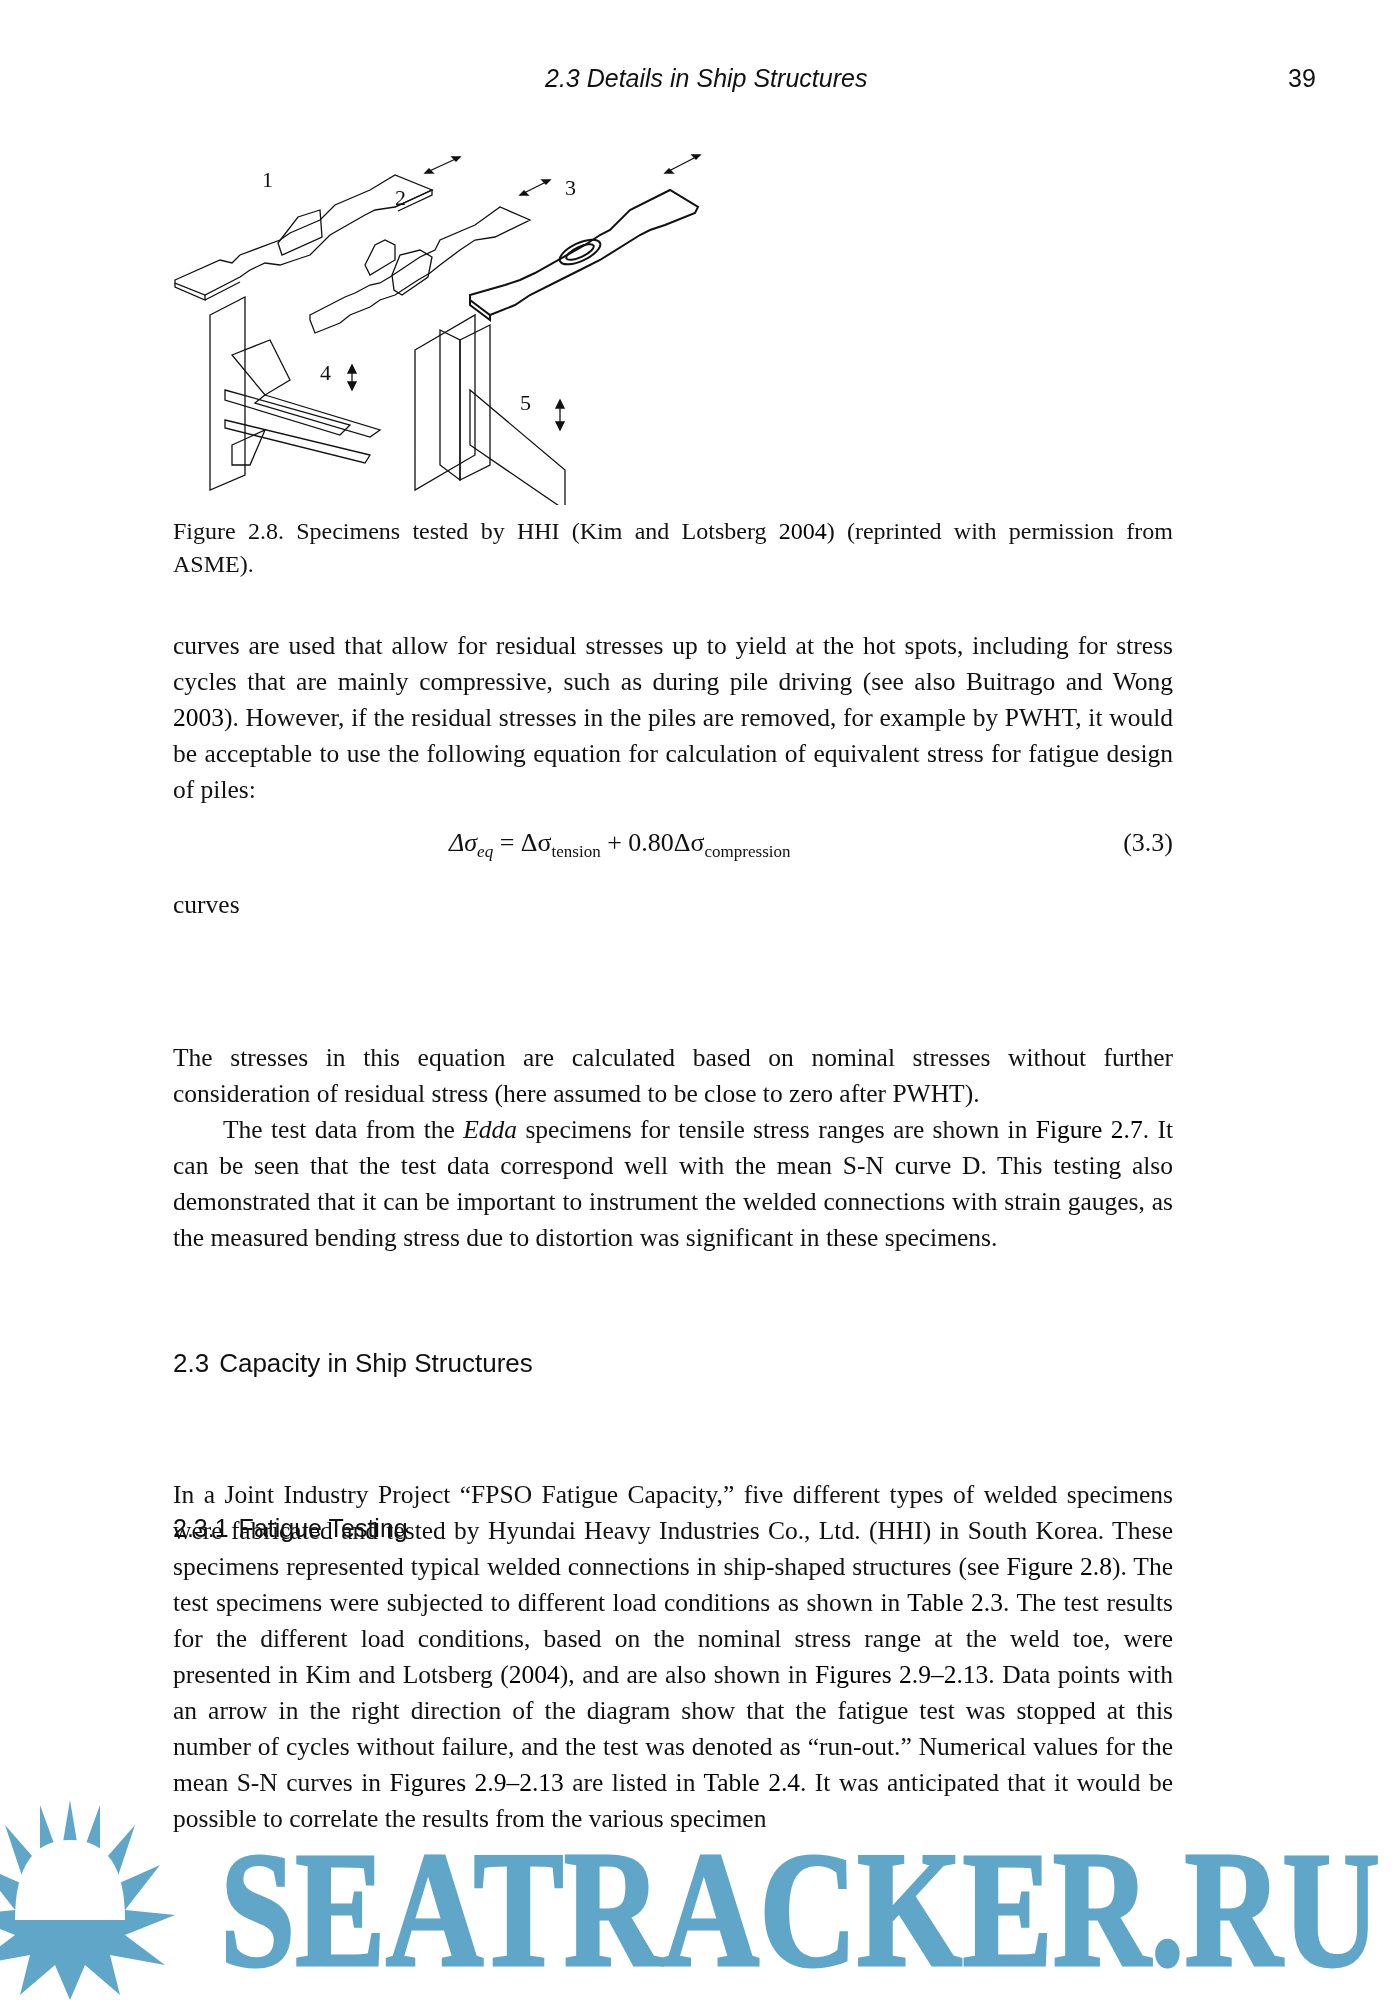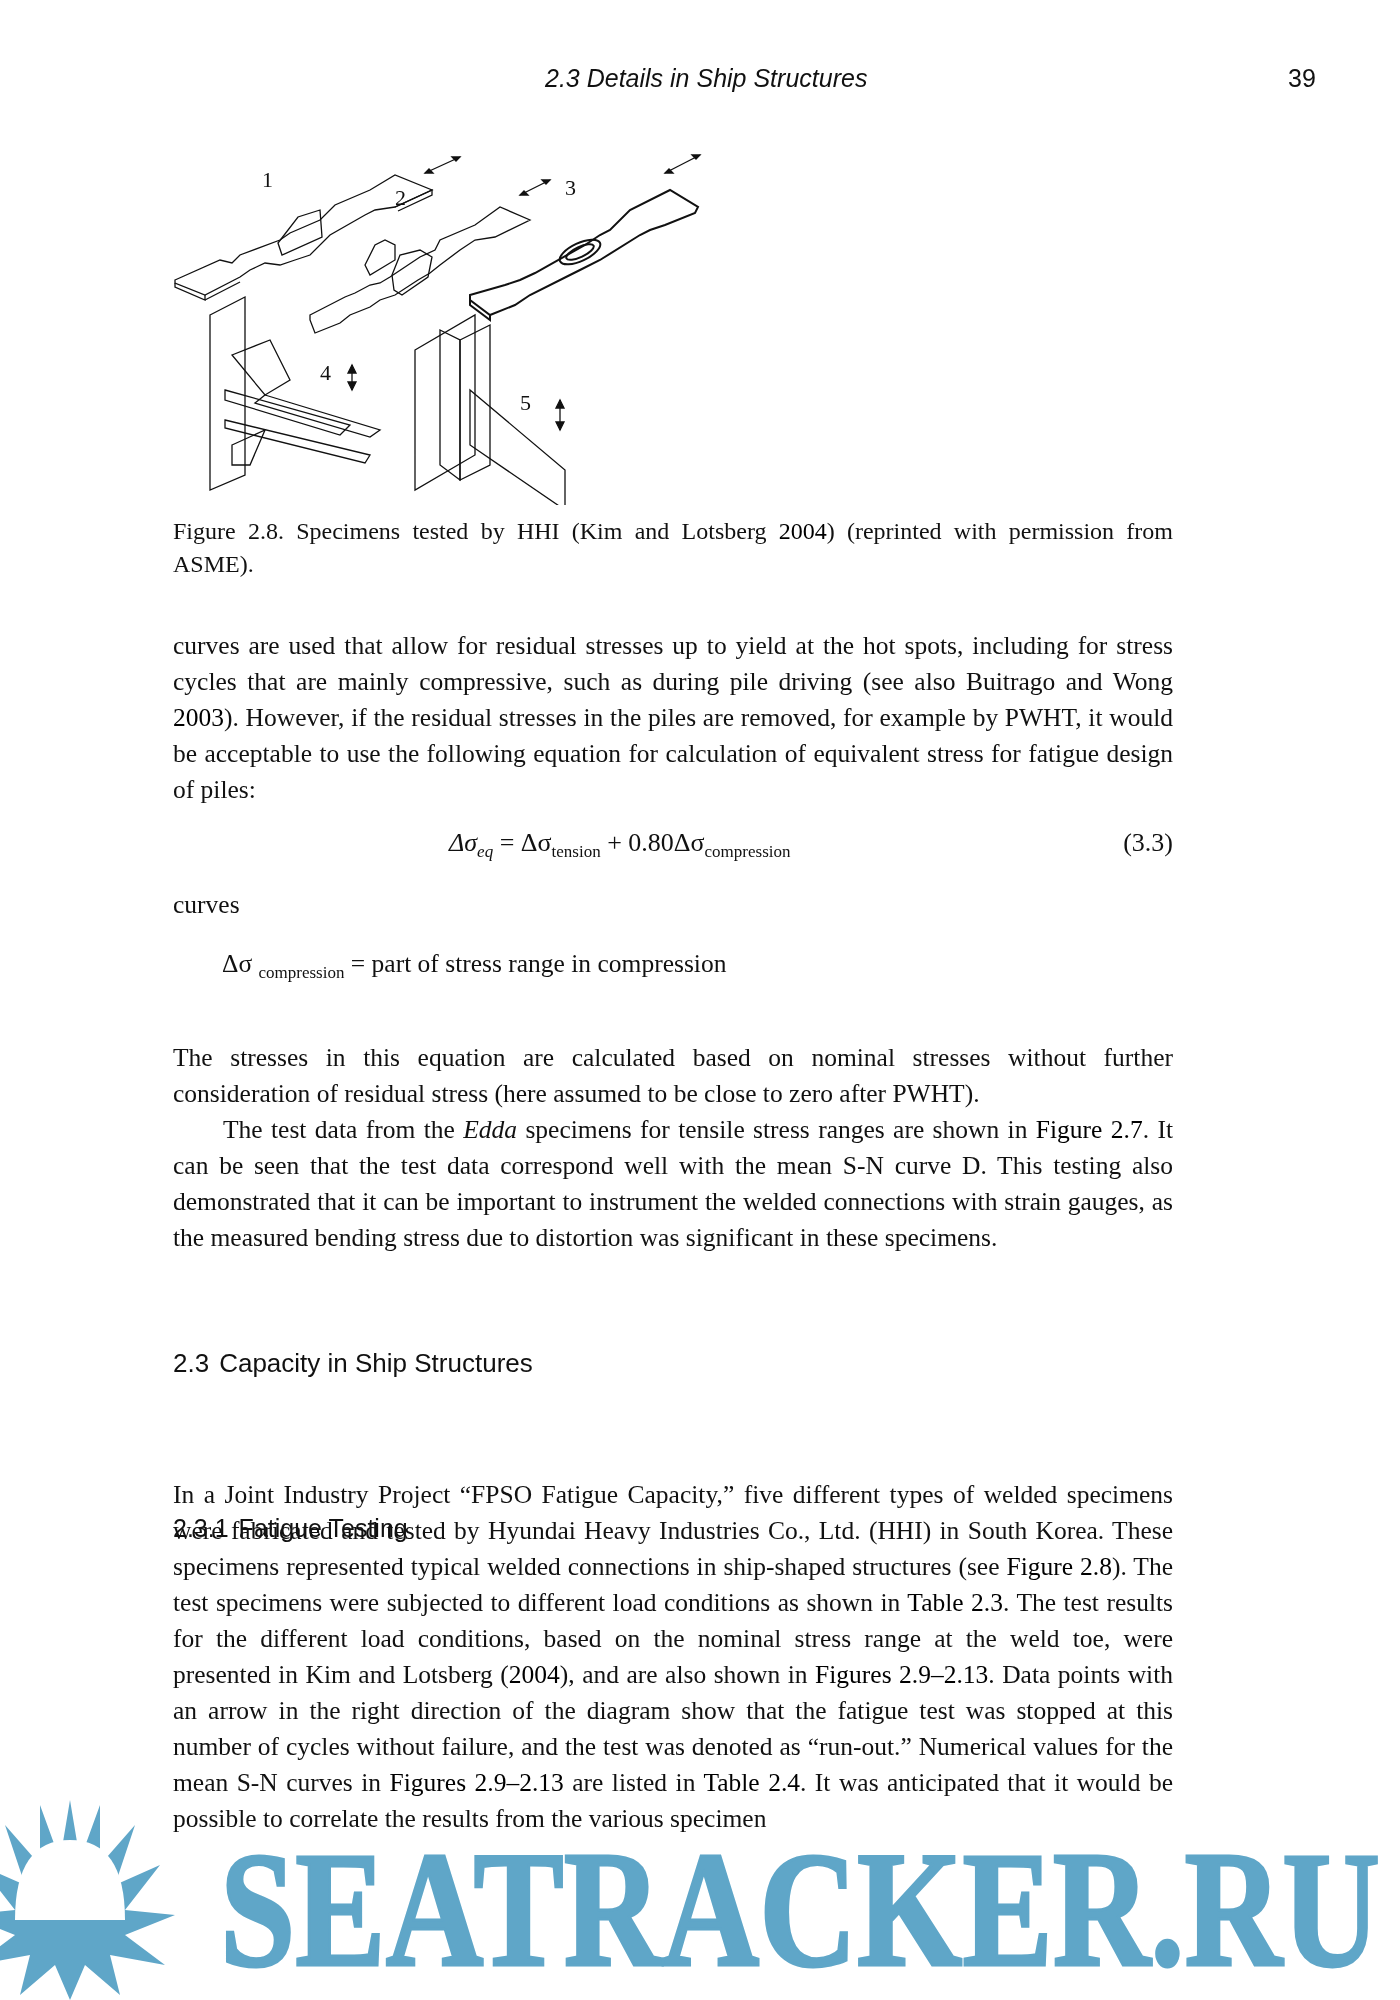--- a/index.html
+++ b/index.html
@@ -91,21 +91,20 @@
 
 <div class="para" style="top:628px"><span>curves are used that allow for residual stresses up to yield at the hot spots, including for stress cycles that are mainly compressive, such as during pile driving (see also Buitrago and Wong </span><span class="link">2003</span><span>). However, if the residual stresses in the piles are removed, for example by PWHT, it would be acceptable to use the following equation for calculation of equivalent stress for fatigue design of piles:</span></div>
 
 <div class="eq">
   <span class="body"><i>Δσ</i><sub><i>eq</i></sub><span> = Δσ</span><sub>tension</sub><span> + 0.80Δσ</span><sub>compression</sub></span>
   <span class="num">(3.3)</span>
 </div>
 
 <div class="where">curves</div>
 <div class="defs">
-  <div><span>Δσ </span><sub>compression</sub><span> = part of stress range in compression</span></div>
 </div>
 
 <div class="para" style="top:1040px">The stresses in this equation are calculated based on nominal stresses without further consideration of residual stress (here assumed to be close to zero after PWHT).</div>
 <div class="para" style="top:1112px"><span class="ind"></span><span>The test data from the </span><i>Edda</i><span> specimens for tensile stress ranges are shown in </span><span class="link">Figure 2.7</span><span>. It can be seen that the test data correspond well with the mean S-N curve D. This testing also demonstrated that it can be important to instrument the welded connections with strain gauges, as the measured bending stress due to distortion was significant in these specimens.</span></div>
 
 <div class="h2"><b>2.3</b><span>Capacity in Ship Structures</span></div>
 <div class="h3"><b>2.3.1</b><span>Fatigue Testing</span></div>
 
 <div class="para" style="top:1477px"><span>In a Joint Industry Project “FPSO Fatigue Capacity,” five different types of welded specimens were fabricated and tested by Hyundai Heavy Industries Co., Ltd. (HHI) in South Korea. These specimens represented typical welded connections in ship-shaped structures (see </span><span class="link">Figure 2.8</span><span>). The test specimens were subjected to different load conditions as shown in </span><span class="link">Table 2.3</span><span>. The test results for the different load conditions, based on the nominal stress range at the weld toe, were presented in Kim and Lotsberg (</span><span class="link">2004</span><span>), and are also shown in </span><span class="link">Figures 2.9–2.13</span><span>. Data points with an arrow in the right direction of the diagram show that the fatigue test was stopped at this number of cycles without failure, and the test was denoted as “run-out.” Numerical values for the mean S-N curves in </span><span class="link">Figures 2.9–2.13</span><span> are listed in </span><span class="link">Table 2.4</span><span>. It was anticipated that it would be possible to correlate the results from the various specimen</span></div>
 

